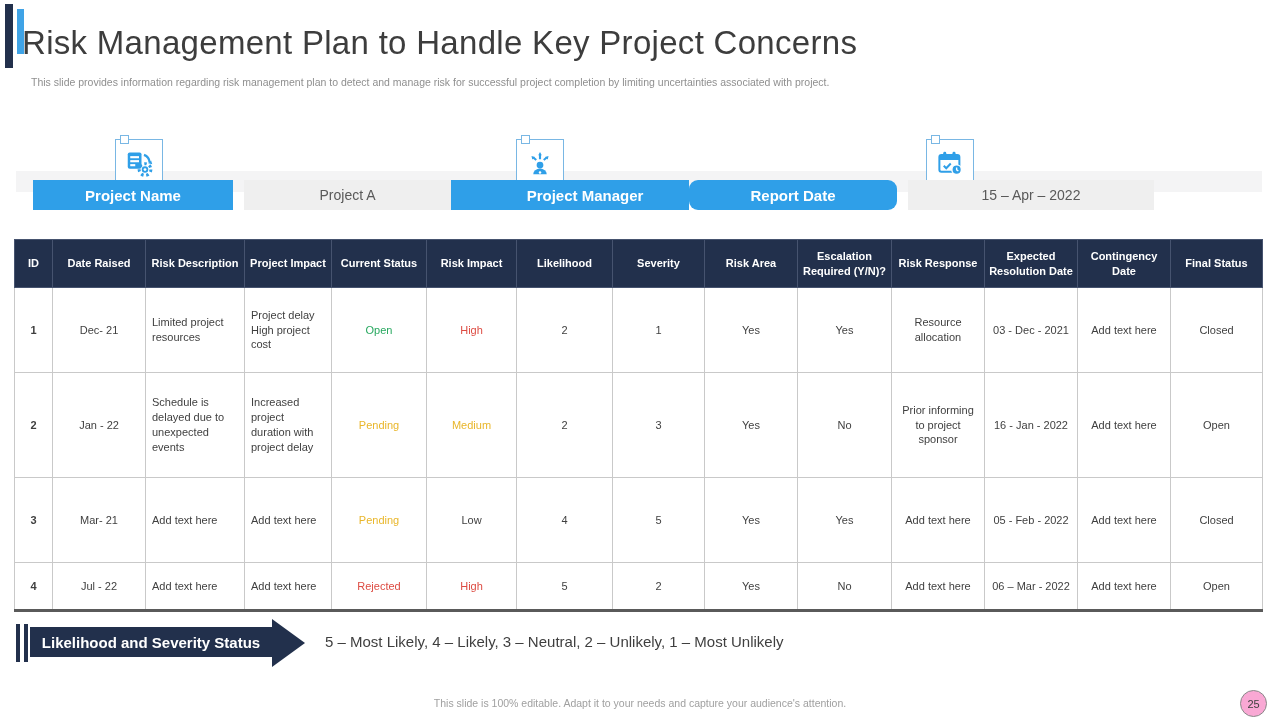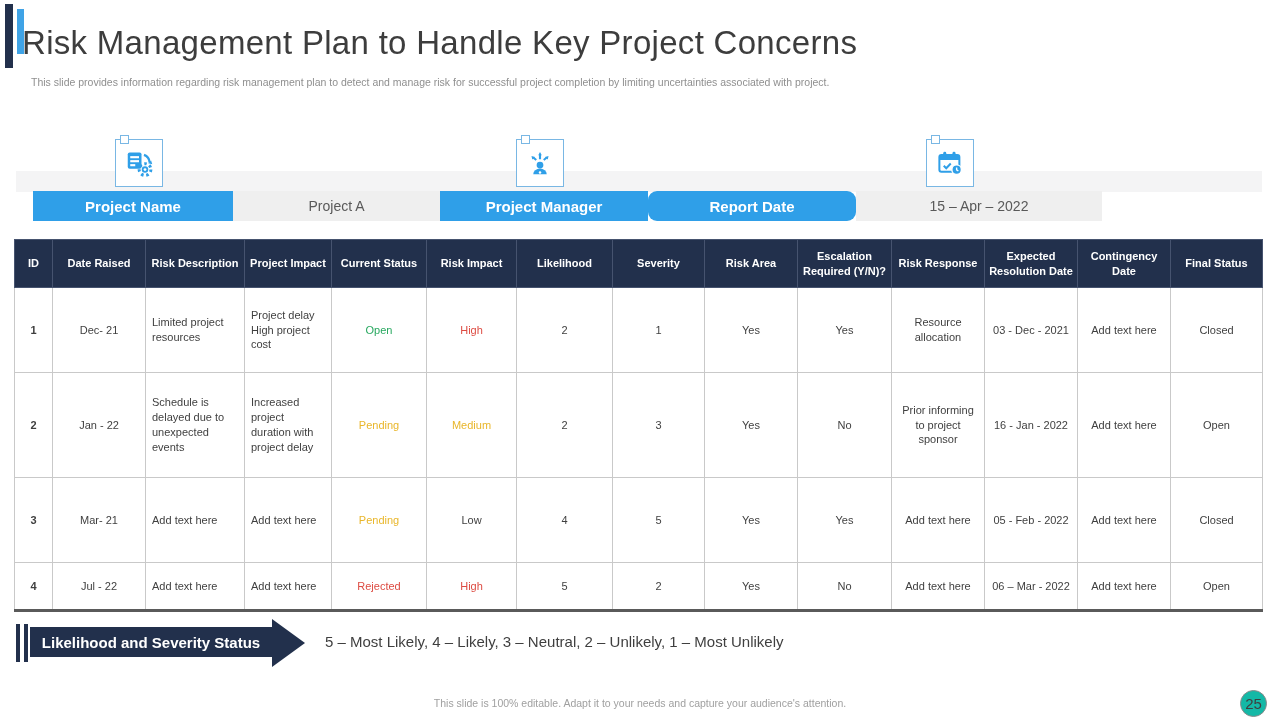--- a/index.html
+++ b/index.html
@@ -7,25 +7,25 @@
          font-family:"Liberation Sans",sans-serif;}
   
   .accent-bar-dark{position:absolute;left:5px;top:4px;width:8px;height:64px;background:#22304c;}
   .accent-bar-light{position:absolute;left:17px;top:9px;width:7px;height:45px;background:#3fa3e6;}
   .page-title{position:absolute;left:22px;top:24px;margin:0;font-size:33px;font-weight:400;
               color:#3d3d3d;letter-spacing:.3px;white-space:nowrap;}
   .slide-subtitle{position:absolute;left:31px;top:76px;margin:0;font-size:10.5px;color:#8f8f8f;}
 
   
   .gray-strip{position:absolute;left:16px;top:171px;width:1246px;height:21px;background:#f4f4f5;}
-  .info-row{position:absolute;left:33px;top:191px;height:30px;display:flex;}
+  .info-row{position:absolute;left:33px;top:180px;height:30px;display:flex;}
   .info-label{background:#2f9fe8;color:#fff;font-weight:bold;font-size:15px;
               display:flex;align-items:center;justify-content:center;}
   .info-value{background:#efefef;color:#595959;font-size:14px;
-              display:flex;align-items:center;justify-content:center;}
+              display:flex;align-items:center;justify-content:center;margin-left:11px;}
   .icon-box{position:absolute;top:139px;width:46px;height:46px;background:#fff;
             border:1px solid #79b7e4;display:flex;align-items:center;justify-content:center;}
   .icon-handle{position:absolute;left:4px;top:-5px;width:7px;height:7px;background:#fff;border:1px solid #79b7e4;}
 
   
   .risk-table{position:absolute;left:14px;top:239px;width:1248px;border-collapse:collapse;
               table-layout:fixed;border-bottom:3px solid #5a5a5a;}
   .risk-table th{background:#22304c;color:#fff;font-weight:bold;font-size:11px;line-height:1.3;
                  border:1px solid #46536f;padding:3px 2px;height:41px;text-align:center;}
   .risk-table td{border:1px solid #c9c9c9;font-size:11px;line-height:1.35;color:#3f3f3f;
@@ -42,21 +42,21 @@
                justify-content:center;}
   .banner-tip{position:absolute;left:272px;top:619px;width:0;height:0;
               border-left:33px solid #22304c;border-top:24px solid transparent;
               border-bottom:24px solid transparent;}
   .legend-text{position:absolute;left:325px;top:633px;font-size:15px;color:#3f3f3f;}
 
   
   .footer-note{position:absolute;left:0;right:0;top:697px;text-align:center;font-size:10.5px;color:#a0a0a0;}
   .page-circle{position:absolute;left:1240px;top:690px;width:25px;height:25px;border:1px solid #8a8a8a;
                border-radius:50%;display:flex;align-items:center;justify-content:center;
-               font-size:15px;color:#3f3f3f;background:#14b8a6;}
+               font-size:11px;color:#3f3f3f;background:#f9a8d4;}
 </style>
 </head>
 <body>
 
 <div class="slide">
 
   <div class="accent-bar-dark"></div>
   <div class="accent-bar-light"></div>
   <h1 class="page-title">Risk Management Plan to Handle Key Project Concerns</h1>
   <p class="slide-subtitle">This slide provides information regarding risk management plan to detect and manage risk for successful project completion by limiting uncertainties associated with project.</p>
@@ -100,21 +100,21 @@
       <rect x="14" y="3" width="2.4" height="3.6" rx="1.1" fill="#2f9fe8"></rect>
       <path d="M7 14.2 l2 2 l3.6 -3.8" stroke="#2f9fe8" stroke-width="1.6" fill="none"></path>
       <circle cx="17.3" cy="17.3" r="3.8" fill="#2f9fe8" stroke="#fff" stroke-width="1.1"></circle>
       <path d="M17.3 15.6 v1.9 l1.4 0.9" stroke="#fff" stroke-width="1.1" fill="none"></path>
     </svg>
   </div>
 
   <div class="info-row">
     <div class="info-label" style="width:200px;">Project Name</div>
     <div class="info-value" style="width:207px;">Project A</div>
-    <div class="info-label" style="width:208px;">Project Manager</div>
+    <div class="info-label" style="width:208px;padding-left:30px;">Project Manager</div>
     <div class="info-label" style="width:208px;border-radius:9px;">Report Date</div>
     <div class="info-value" style="width:246px;">15 – Apr – 2022</div>
   </div>
 
   <table class="risk-table">
     <colgroup>
         <col style="width: 38px;">
         <col style="width: 93px;">
         <col style="width: 99px;">
         <col style="width: 87px;">

